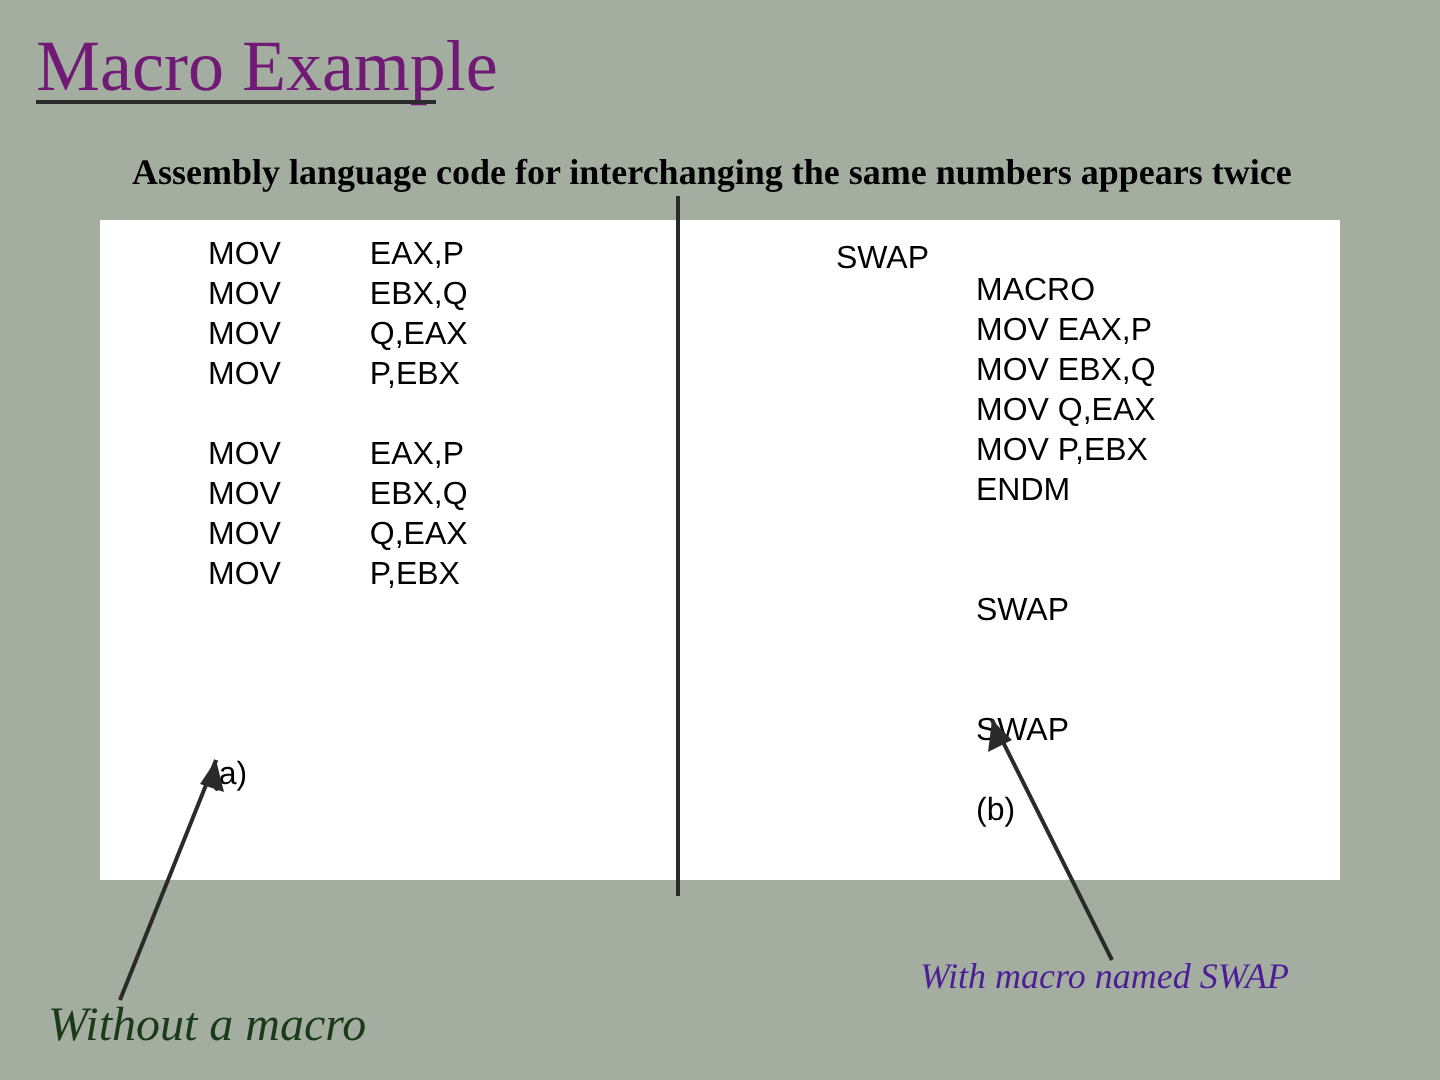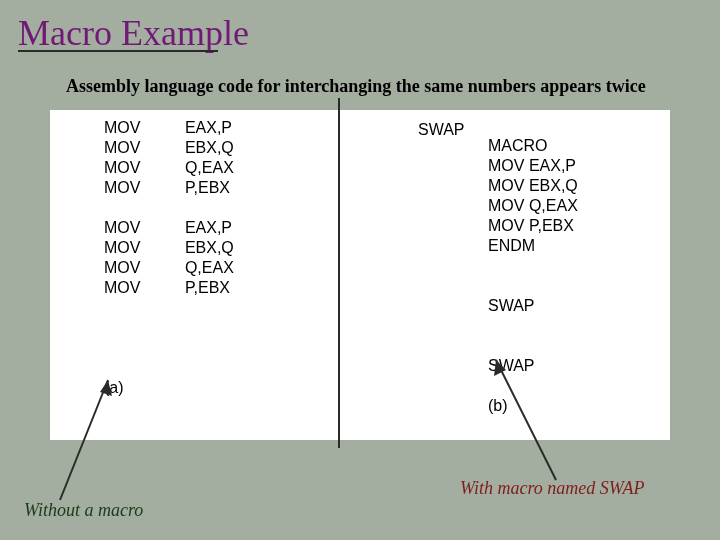--- a/index.html
+++ b/index.html
@@ -61,31 +61,31 @@
     left: 338px;
     top: 98px;
     width: 0;
     height: 350px;
     border-left: 2px solid #2a2a2a;
   }
   .caption-left {
     position: absolute;
     left: 24px;
     top: 500px;
-    font-size: 18px;
+    font-size: 24px;
     font-style: italic;
     color: #1a3a1a;
   }
   .caption-right {
     position: absolute;
     left: 460px;
     top: 478px;
     font-size: 18px;
     font-style: italic;
-    color: #7f1d1d;
+    color: #4c1d95;
   }
 </style>
 </head>
 <body>
 
 <div class="title">Macro Example</div>
 <div class="title-underline"></div>
 
 <div class="subtitle">Assembly language code  for interchanging the same numbers appears twice</div>
 

